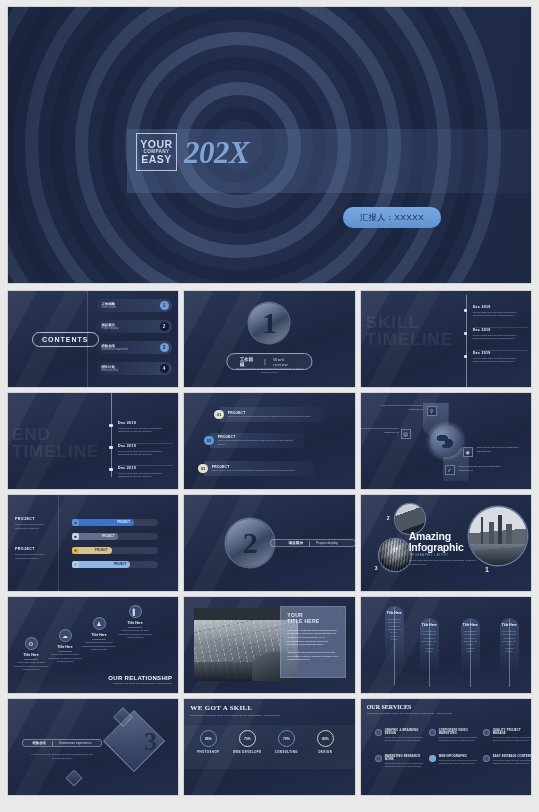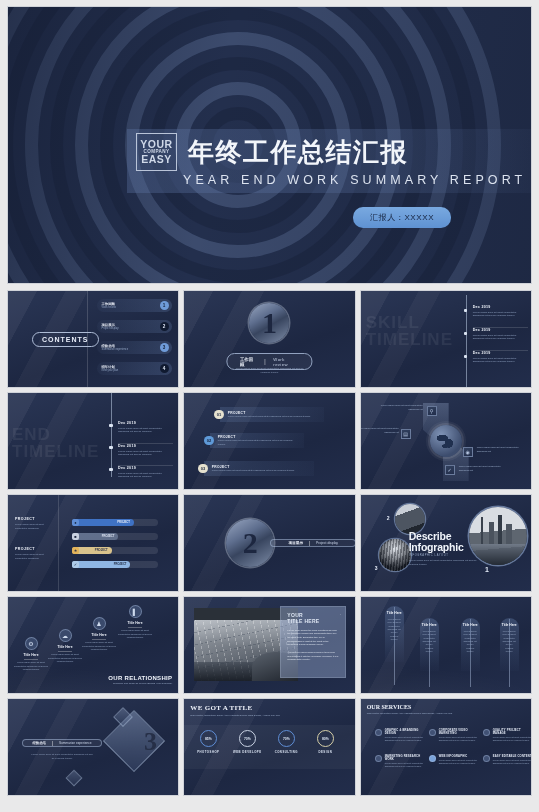--- a/index.html
+++ b/index.html
@@ -58,21 +58,21 @@
   }
   .cn-title{
     font-size:26px; font-weight:700; color:#f2f5fa; letter-spacing:1.5px;
     line-height:1; margin-left:4px;
   }
   .en-title{
     position:absolute; left:175px; top:166px; width:352px;
     font-size:12.5px; color:#dce3ef; letter-spacing:4.1px; white-space:nowrap;
   }
   .reporter{
-    position:absolute; left:345px; top:200px;
+    position:absolute; left:335px; top:200px;
     background:linear-gradient(180deg,#79a9e0,#5f92d2);
     color:#16243f; font-size:8px; letter-spacing:.6px;
     padding:5px 17px; border-radius:10px;
   }
 
   
   .grid{
     width:525px; margin:6px auto 0;
     display:grid; grid-template-columns:repeat(3,1fr);
     gap:4px;
@@ -354,24 +354,23 @@
     <div class="hero-vig"></div>
 
     <div class="title-band"></div>
 
     <div class="title-row">
       <div class="logo-box">
         <i class="lg1">YOUR</i>
         <i class="lg2">COMPANY</i>
         <i class="lg3">EASY</i>
       </div>
-      <div class="cn-title">年终工作总结汇报</div>
-    </div>
-
-    <div class="en-title">YEAR END WORK SUMMARY REPORT</div>
+      <div class="year">202X</div>
+    </div>
+
     <div class="reporter">汇报人：XXXXX</div>
   </div>
 
   <div class="grid">
 
     <div class="slide">
       <div class="bgdiag"></div>
       <div class="sc">
         <div class="contents-left"></div>
         <div class="contents-pill">CONTENTS</div>
@@ -581,21 +580,21 @@
         </div>
         <div class="ig-num" style="left:26px;top:20px;font-size:5px">2</div>
 
         <div class="ig-circ" style="left:18px;top:44px;width:32px;height:32px;box-shadow:0 0 0 1.2px rgba(160,185,225,.5)">
           <div style="position:absolute;inset:0;background:repeating-linear-gradient(96deg,#1b2029 0 1.4px,#cfd4db 1.4px 2.8px)"></div>
           <div style="position:absolute;inset:0;background:radial-gradient(circle at 50% 30%, rgba(240,244,250,.6), rgba(18,22,30,.85) 70%)"></div>
         </div>
         <div class="ig-num" style="left:14px;bottom:20px;font-size:5px">3</div>
 
         <div class="ig-title" style="left:48px;top:36px;width:70px">
-          <b>Describe</b>
+          <b>Amazing</b>
           <b>Infographic</b>
           <i>INFOGRAPHIC LAYOUT</i>
           <span>Lorem ipsum dolor sit amet consectetur adipiscing elit sed do eiusmod tempor</span>
         </div>
       </div>
     </div>
 
     <div class="slide">
       <div class="bgdiag"></div>
       <div class="wave"></div>
@@ -691,21 +690,21 @@
           <span style="font-size:3.2px;color:#c7d2e6">Summarize experience</span>
         </div>
         <div style="position:absolute;left:22px;top:54px;width:64px;text-align:center;font-size:2.4px;color:#8e9fbd;line-height:1.55">Lorem ipsum dolor sit amet consectetur adipiscing elit sed do eiusmod tempor</div>
       </div>
     </div>
 
     <div class="slide">
       <div class="bgdiag"></div>
       <div class="sc">
         <div class="sk-head">
-          <b>WE GOT A TITLE</b>
+          <b>WE GOT A SKILL</b>
           <span style="width:96px;display:block">Nam dector ugemetiker Dolor Arcu Habanita Donec Nibh Donde, Aliamp one pos</span>
         </div>
         <div class="sk-band" style="top:26px;height:44px"></div>
         <div class="sk-item" style="left:7px;top:31px">
           <div class="sk-ring" style="border:1.4px solid #5f8ed6">85%</div>
           <b>PHOTOSHOP</b>
         </div>
         <div class="sk-item" style="left:46px;top:31px">
           <div class="sk-ring" style="border:1.4px solid #c9d3e4">70%</div>
           <b>WEB DEVELOPE</b>

